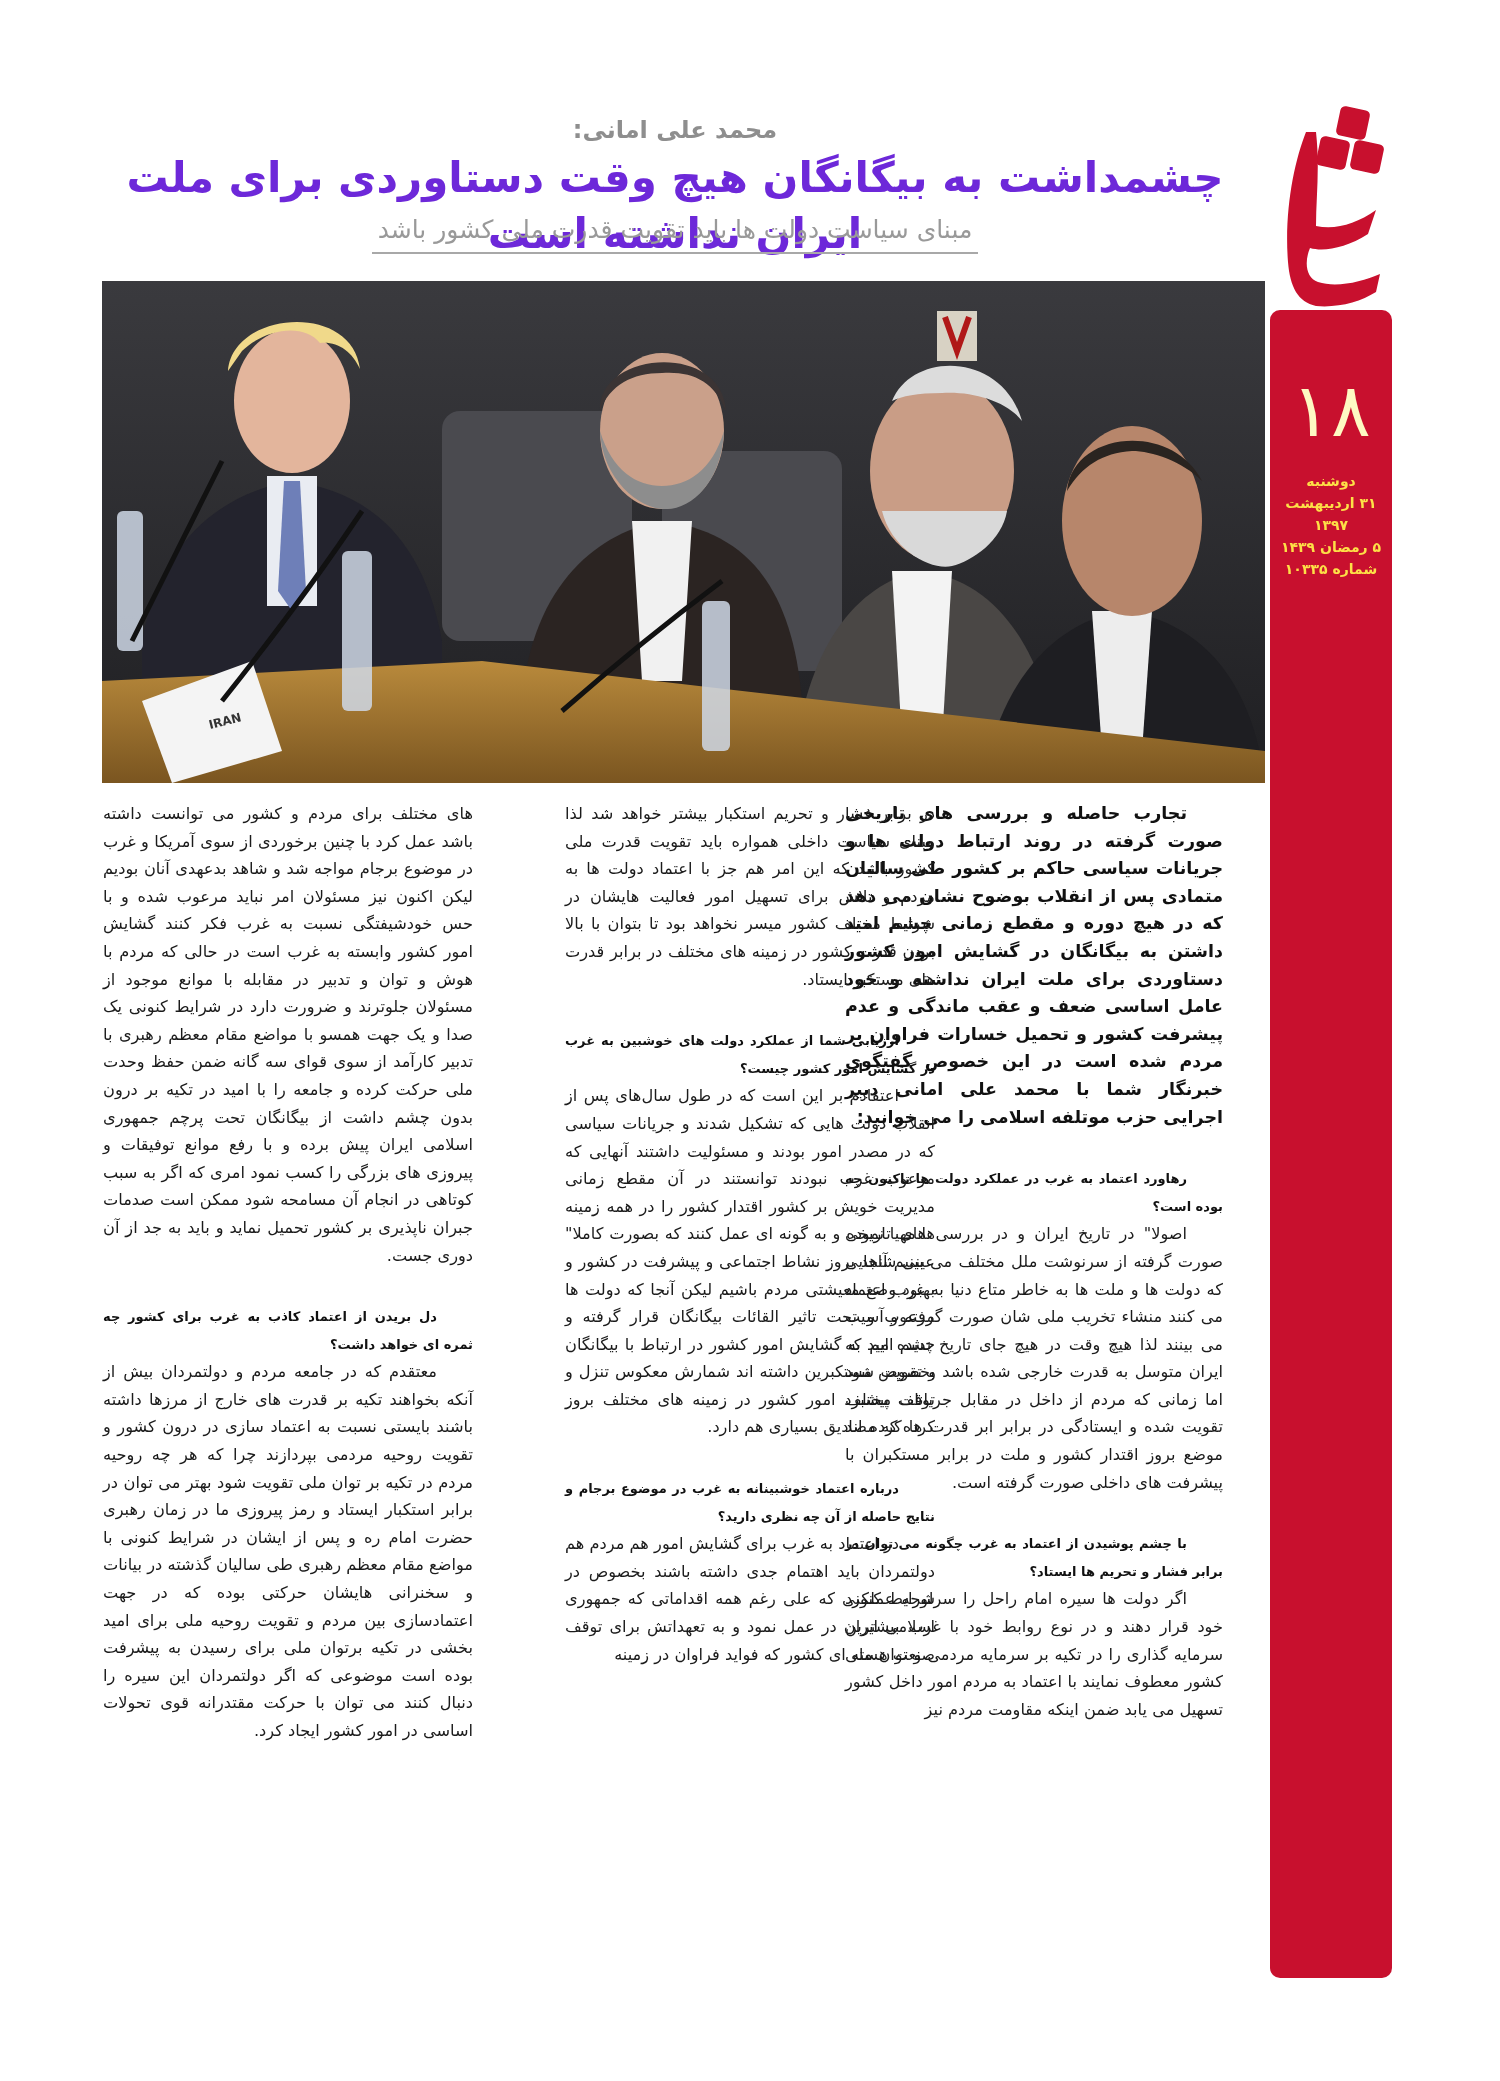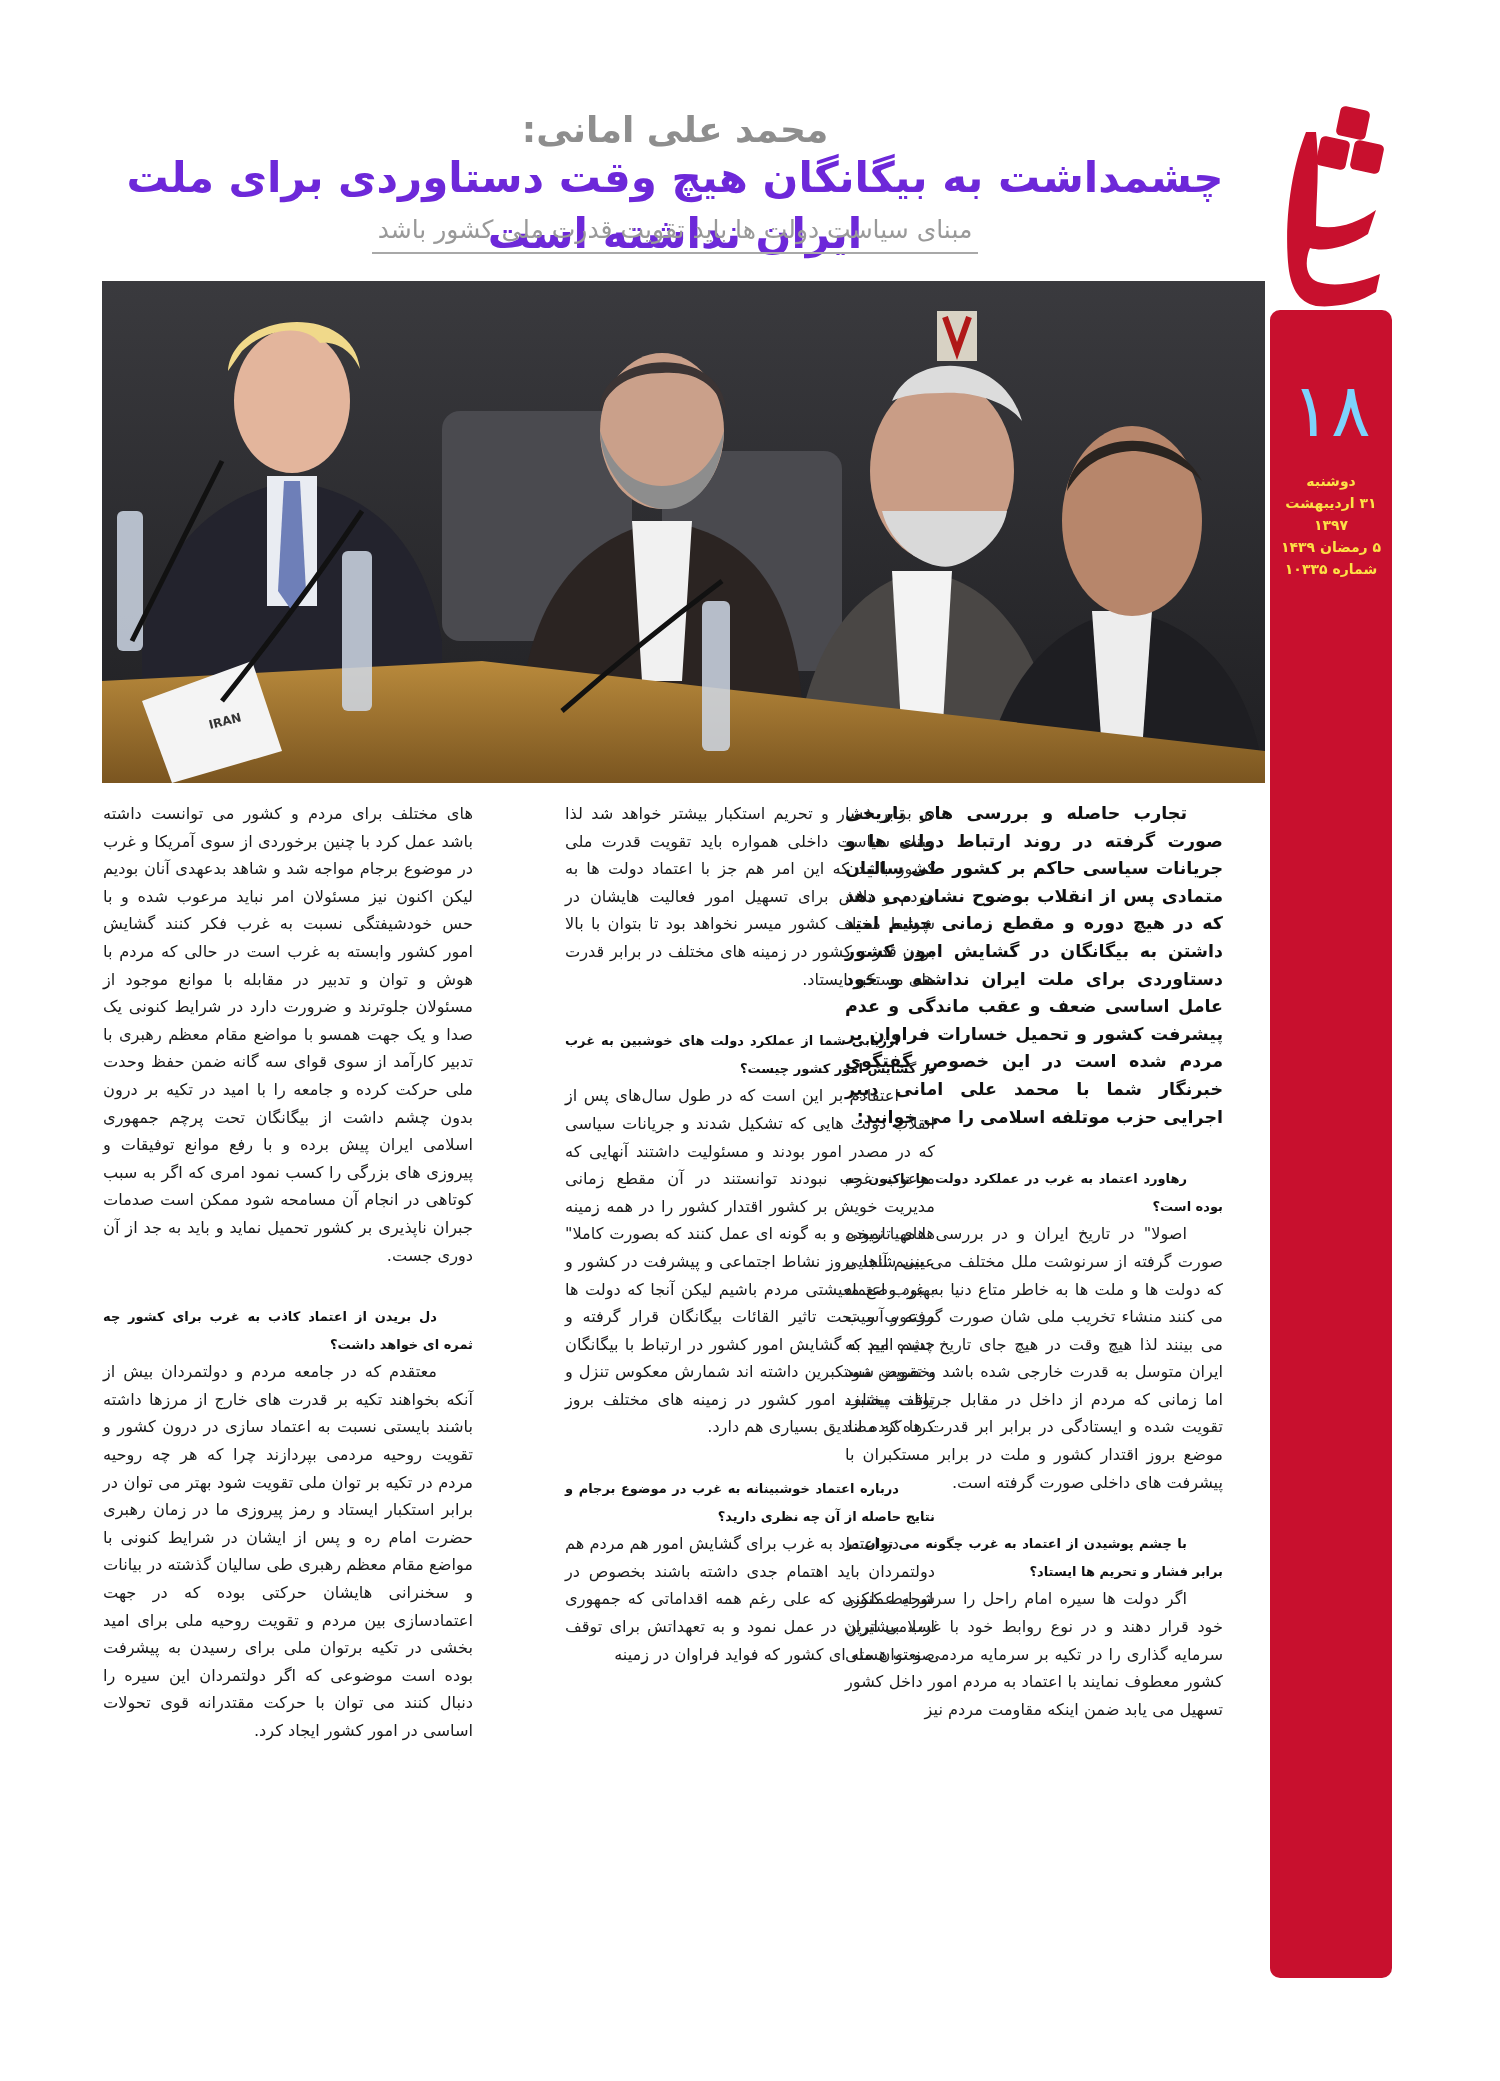--- a/index.html
+++ b/index.html
@@ -7,21 +7,21 @@
     width: 1500px; height: 2081px; position: relative; overflow: hidden;
     font-family: "DejaVu Sans", sans-serif; color: #1a1a1a;
   }
   .page { position: absolute; inset: 0; }
 
   
   .kicker {
     position: absolute; top: 110px; left: 100px; width: 1150px;
     text-align: center; direction: rtl;
     font-family: "DejaVu Sans", sans-serif; font-weight: bold;
-    font-size: 36px; color: #8e8e8e; line-height: 40px;
+    font-size: 24px; color: #8e8e8e; line-height: 40px;
   }
   .headline {
     position: absolute; top: 150px; left: 100px; width: 1150px;
     text-align: center; direction: rtl;
     font-family: "DejaVu Sans", sans-serif; font-weight: bold;
     font-size: 42px; color: #6d28d9; line-height: 56px; letter-spacing: -1px;
   }
   .subhead-wrap {
     position: absolute; top: 212px; left: 100px; width: 1150px;
     text-align: center;
@@ -36,21 +36,21 @@
   
   .logo {
     position: absolute; top: 102px; left: 1276px; width: 108px; height: 210px;
   }
   .red-band {
     position: absolute; top: 310px; left: 1270px; width: 122px; height: 1668px;
     background: #c8102e; border-radius: 10px;
   }
   .page-number {
     position: absolute; top: 60px; left: 0; width: 100%; text-align: center;
-    color: #7dd3fc; font-family: "DejaVu Sans", sans-serif;
+    color: #fef9c3; font-family: "DejaVu Sans", sans-serif;
     font-size: 74px; line-height: 80px; font-weight: normal; direction: rtl;
   }
   .issue-lines {
     position: absolute; top: 160px; left: 0; width: 100%; text-align: center;
     color: #fde047; direction: rtl;
   }
   .issue-lines div {
     font-family: "DejaVu Sans", sans-serif; font-weight: bold;
     font-size: 14px; line-height: 22px;
   }

